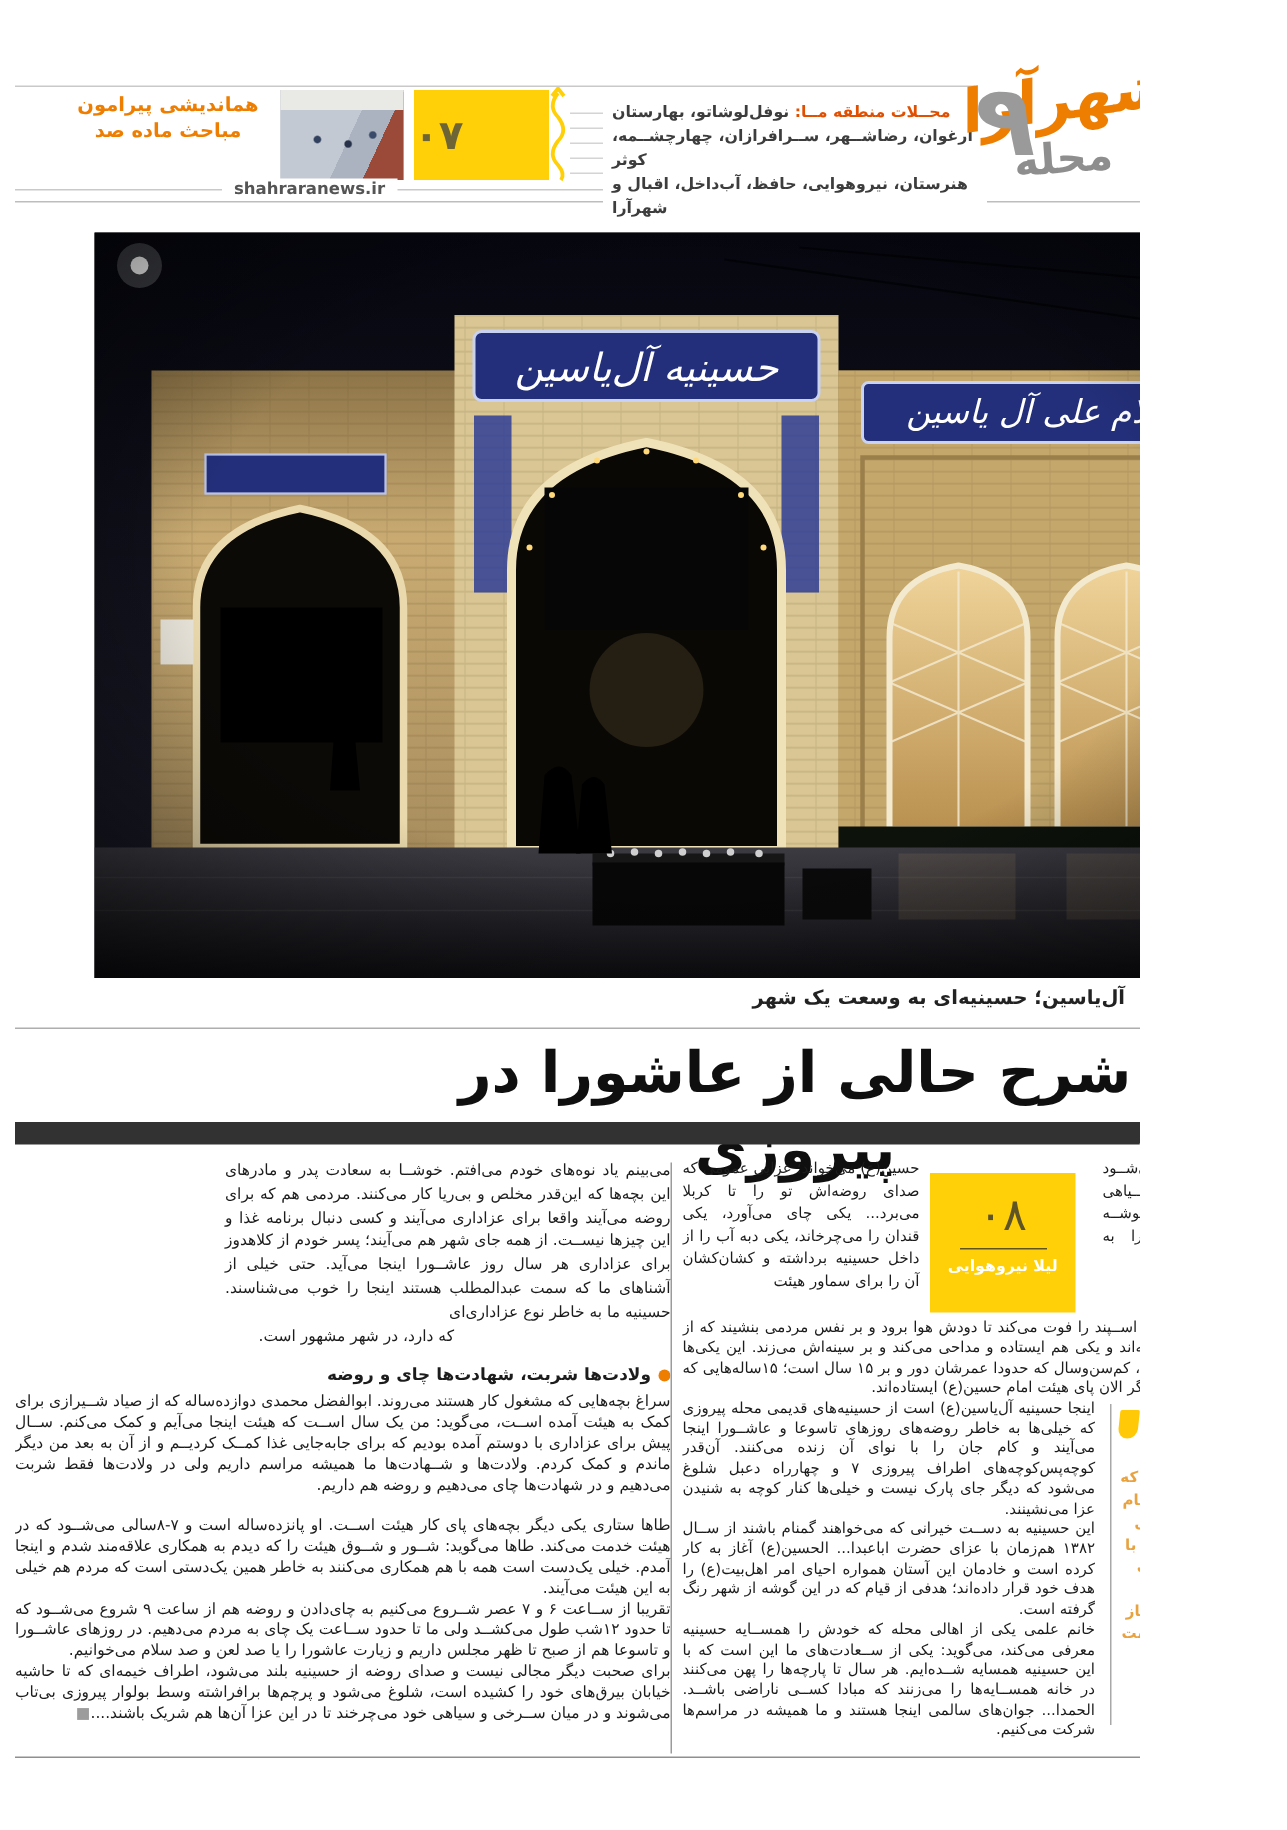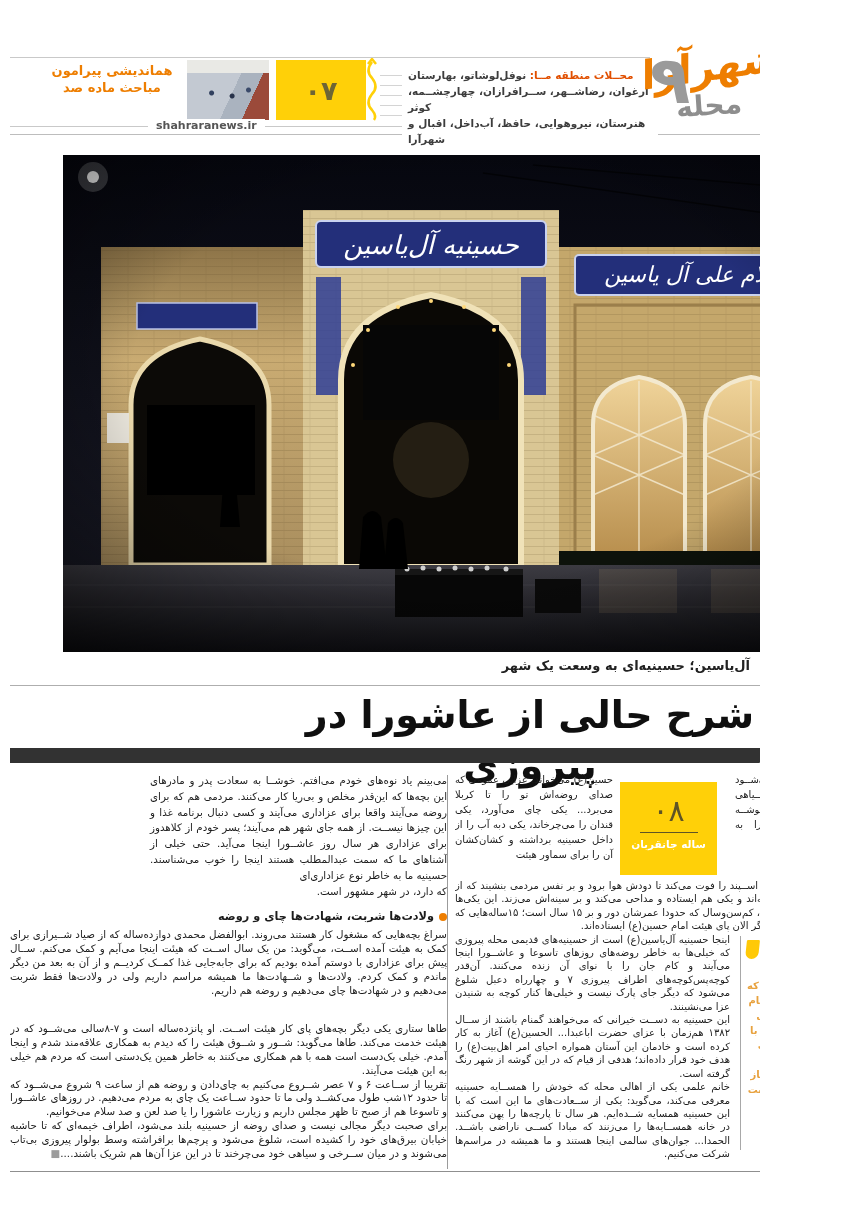--- a/index.html
+++ b/index.html
@@ -14,21 +14,21 @@
              color:#EE7E01;font-weight:bold;font-size:13px;line-height:17px}
   .thumb{position:absolute;left:187px;top:60px;width:82px;height:60px;
          background:
           linear-gradient(180deg,#e9e9e5 0 22%,rgba(0,0,0,0) 22%),
           radial-gradient(circle at 30% 55%, #31405e 2px, rgba(0,0,0,0) 3px),
           radial-gradient(circle at 55% 60%, #27324a 2px, rgba(0,0,0,0) 3px),
           radial-gradient(circle at 75% 50%, #3a4a6a 2px, rgba(0,0,0,0) 3px),
           linear-gradient(115deg,#c3c9d2 0 55%,#aab3bf 55% 75%,#9b4a3a 75% 100%),
           #b7bec8;}
   .ybox{position:absolute;left:276px;top:60px;width:90px;height:60px;background:#FFD008;
-        display:flex;align-items:center;justify-content:center;
+        display:flex;align-items:center;justify-content:flex-end;
         font-size:27px;font-weight:bold;color:#6d6535}
   .regions{position:absolute;left:402px;top:64px;width:244px;background:#fff;z-index:2;
            padding:3px 6px;font-size:10.5px;font-weight:bold;color:#3d3d3d;
            line-height:16px;text-align:left}
   .regions .lbl{color:#E14F00}
   .logo{position:absolute;left:650px;top:46px;width:130px;height:88px;background:#fff;z-index:2}
   .logo-nine{position:absolute;left:0;top:2px;font-size:66px;font-weight:bold;color:#9a9a9a;line-height:1}
   .logo-main{position:absolute;right:-2px;top:0;font-size:40px;font-weight:bold;color:#EE7E01;
              transform:rotate(-8deg) skewX(-8deg);line-height:1}
   .logo-sub{position:absolute;right:38px;top:46px;font-size:28px;font-weight:bold;color:#8e8e8e;
@@ -49,26 +49,26 @@
   .bar{position:absolute;top:748px;left:10px;width:838px;height:15px;background:#323232}
   .bar .slash{position:absolute;right:80px;top:0;width:5px;height:15px;background:#fff;transform:skewX(-25deg)}
   .bar .tab{position:absolute;right:18px;top:0;width:58px;height:15px;background:#EE7E01;transform:skewX(-25deg)}
   .bar .tab span{display:block;transform:skewX(25deg);font-size:10px;color:#fff;font-weight:bold;
                  text-align:center;line-height:15px}
 
   
   .col-left{position:absolute;left:10px;top:773px;width:437px;height:398px;overflow:hidden;
             font-size:10.3px;line-height:13.9px;text-align:justify}
   .p-top{padding-left:140px;line-height:15.8px}
-  .p-tail{text-align:right;padding-left:18px;line-height:15.8px}
+  .p-tail{text-align:center;padding-left:18px;line-height:15.8px}
   .subhead{font-weight:bold;font-size:11.3px;margin:11px 0 4px;text-align:right;line-height:14px}
   .subhead .dot{display:inline-block;width:8px;height:8px;border-radius:50%;background:#EE7E01;
                 margin-left:5px;vertical-align:-1px}
   .para{margin:0}
-  .gap{margin-top:24px}
+  .gap{margin-top:13px}
   .endmark{color:#9c9c9c}
   .vdiv{position:absolute;left:447px;top:775px;width:1px;height:394px;background:#9b9b9b}
 
   .col-right{position:absolute;left:455px;top:773px;width:383px;height:399px;overflow:hidden;
              font-size:10px;line-height:13.4px;text-align:justify}
   .intro-wrap{position:relative;height:106px}
   .badge{position:absolute;left:165px;top:9px;width:97px;height:93px;background:#FFD008;text-align:center}
   .badge-num{font-size:30px;font-weight:normal;color:#5f5426;line-height:34px;margin-top:12px}
   .badge-line{width:58px;height:1px;background:#5f5426;margin:4px auto 5px}
   .badge-name{font-size:10.5px;color:#fff;font-weight:bold}
@@ -272,21 +272,21 @@
     <div class="para"><span>برای صحبت دیگر مجالی نیست و صدای روضه از حسینیه بلند می‌شود، اطراف خیمه‌ای که تا حاشیه خیابان بیرق‌های خود را کشیده است، شلوغ می‌شود و پرچم‌ها برافراشته وسط بولوار پیروزی بی‌تاب می‌شوند و در میان ســرخی و سیاهی خود می‌چرخند تا در این عزا آن‌ها هم شریک باشند....</span><span class="endmark">■</span></div>
   </div>
 
   <div class="vdiv"></div>
 
   <div class="col-right">
     <div class="intro-wrap">
       <div class="badge">
         <div class="badge-num">۰۸</div>
         <div class="badge-line"></div>
-        <div class="badge-name">ساله جانقربان</div>
+        <div class="badge-name">لیلا نیروهوایی</div>
       </div>
       <div class="intro-a">مــاه محرم که می‌شــود بوی دود اســپند و ســیاهی چادرها و خیمه‌ها در گوشــه گوشه شــهر تو را به مراســم عزای امام</div>
       <div class="intro-b">حسین(ع) می‌خواند؛ عزایی عمومی که صدای روضه‌اش تو را تا کربلا می‌برد... یکی چای می‌آورد، یکی قندان را می‌چرخاند، یکی دبه آب را از داخل حسینیه برداشته و کشان‌کشان آن را برای سماور هیئت</div>
     </div>
     <div class="para">می‌آورد، یکی آتش اســپند را فوت می‌کند تا دودش هوا برود و بر نفس مردمی بنشیند که از دود ماشین‌ها خسته‌اند و یکی هم ایستاده و مداحی می‌کند و بر سینه‌اش می‌زند. این یکی‌ها همه نوجوان هستند، کم‌سن‌وسال که حدودا عمرشان دور و بر ۱۵ سال است؛ ۱۵ساله‌هایی که به‌جای هر تفریح دیگر الان پای هیئت امام حسین(ع) ایستاده‌اند.</div>
 
     <div class="quote">
       <div class="qm open">
           <i></i>
           <i></i>

